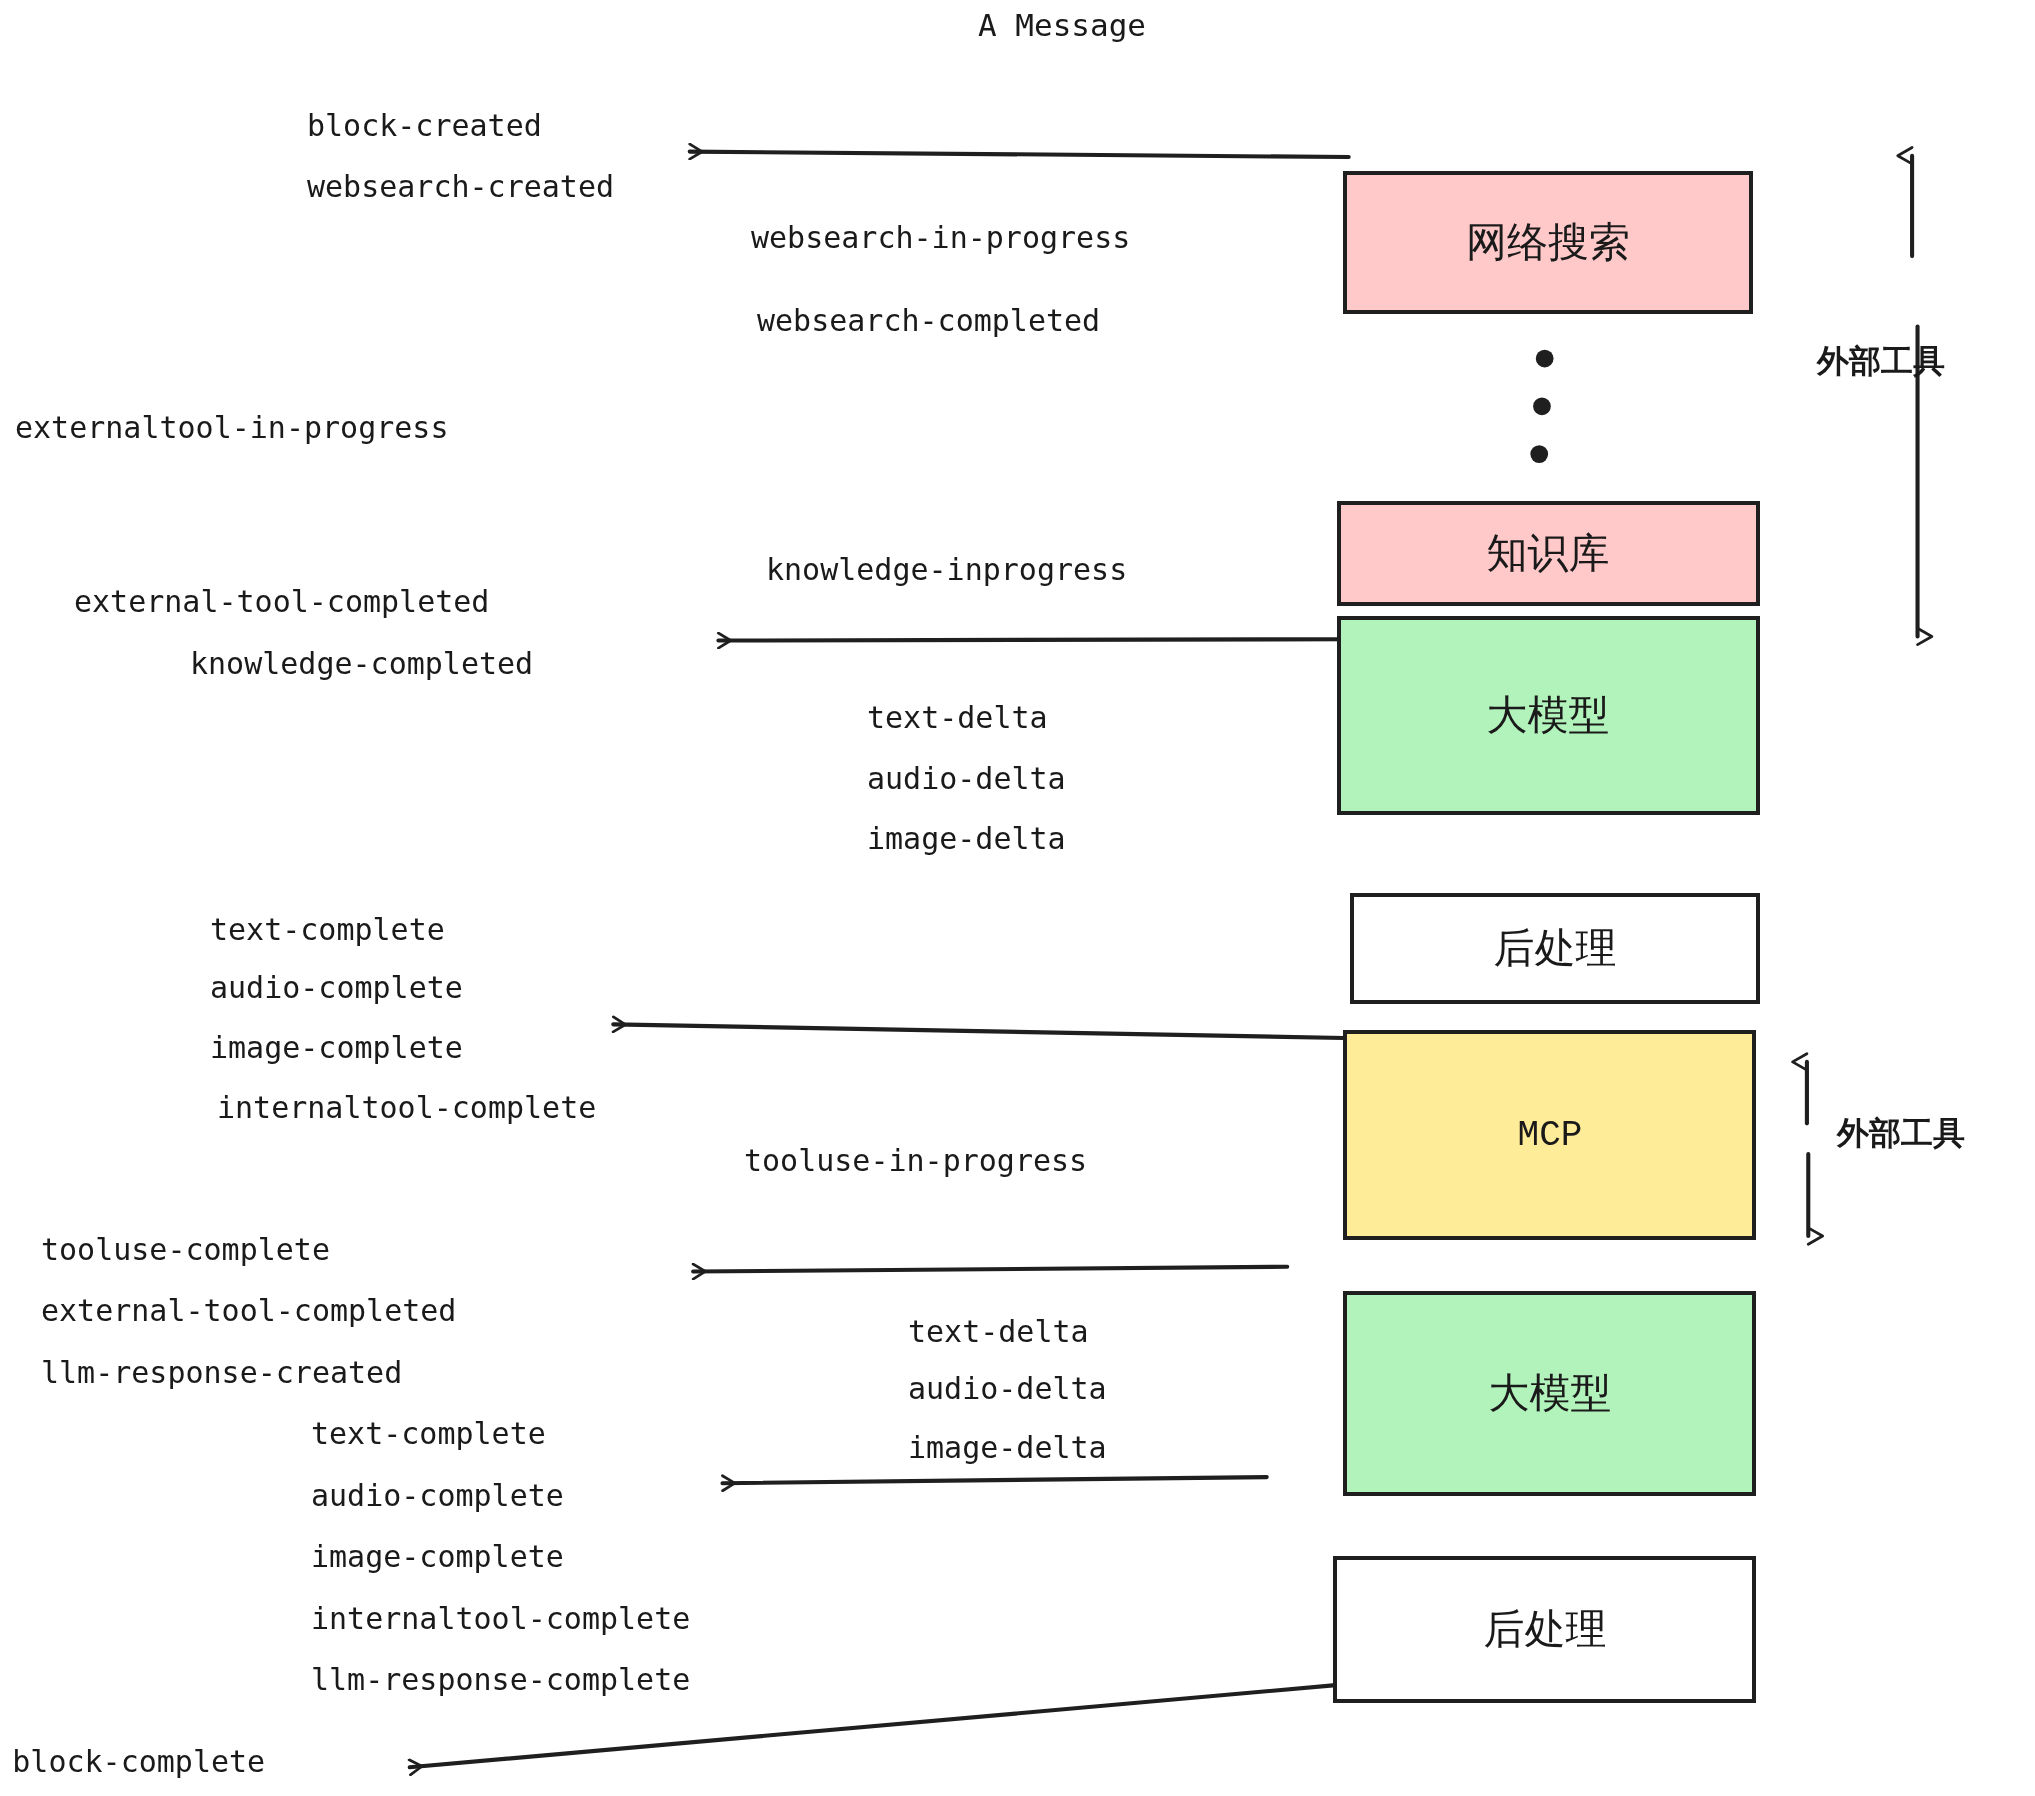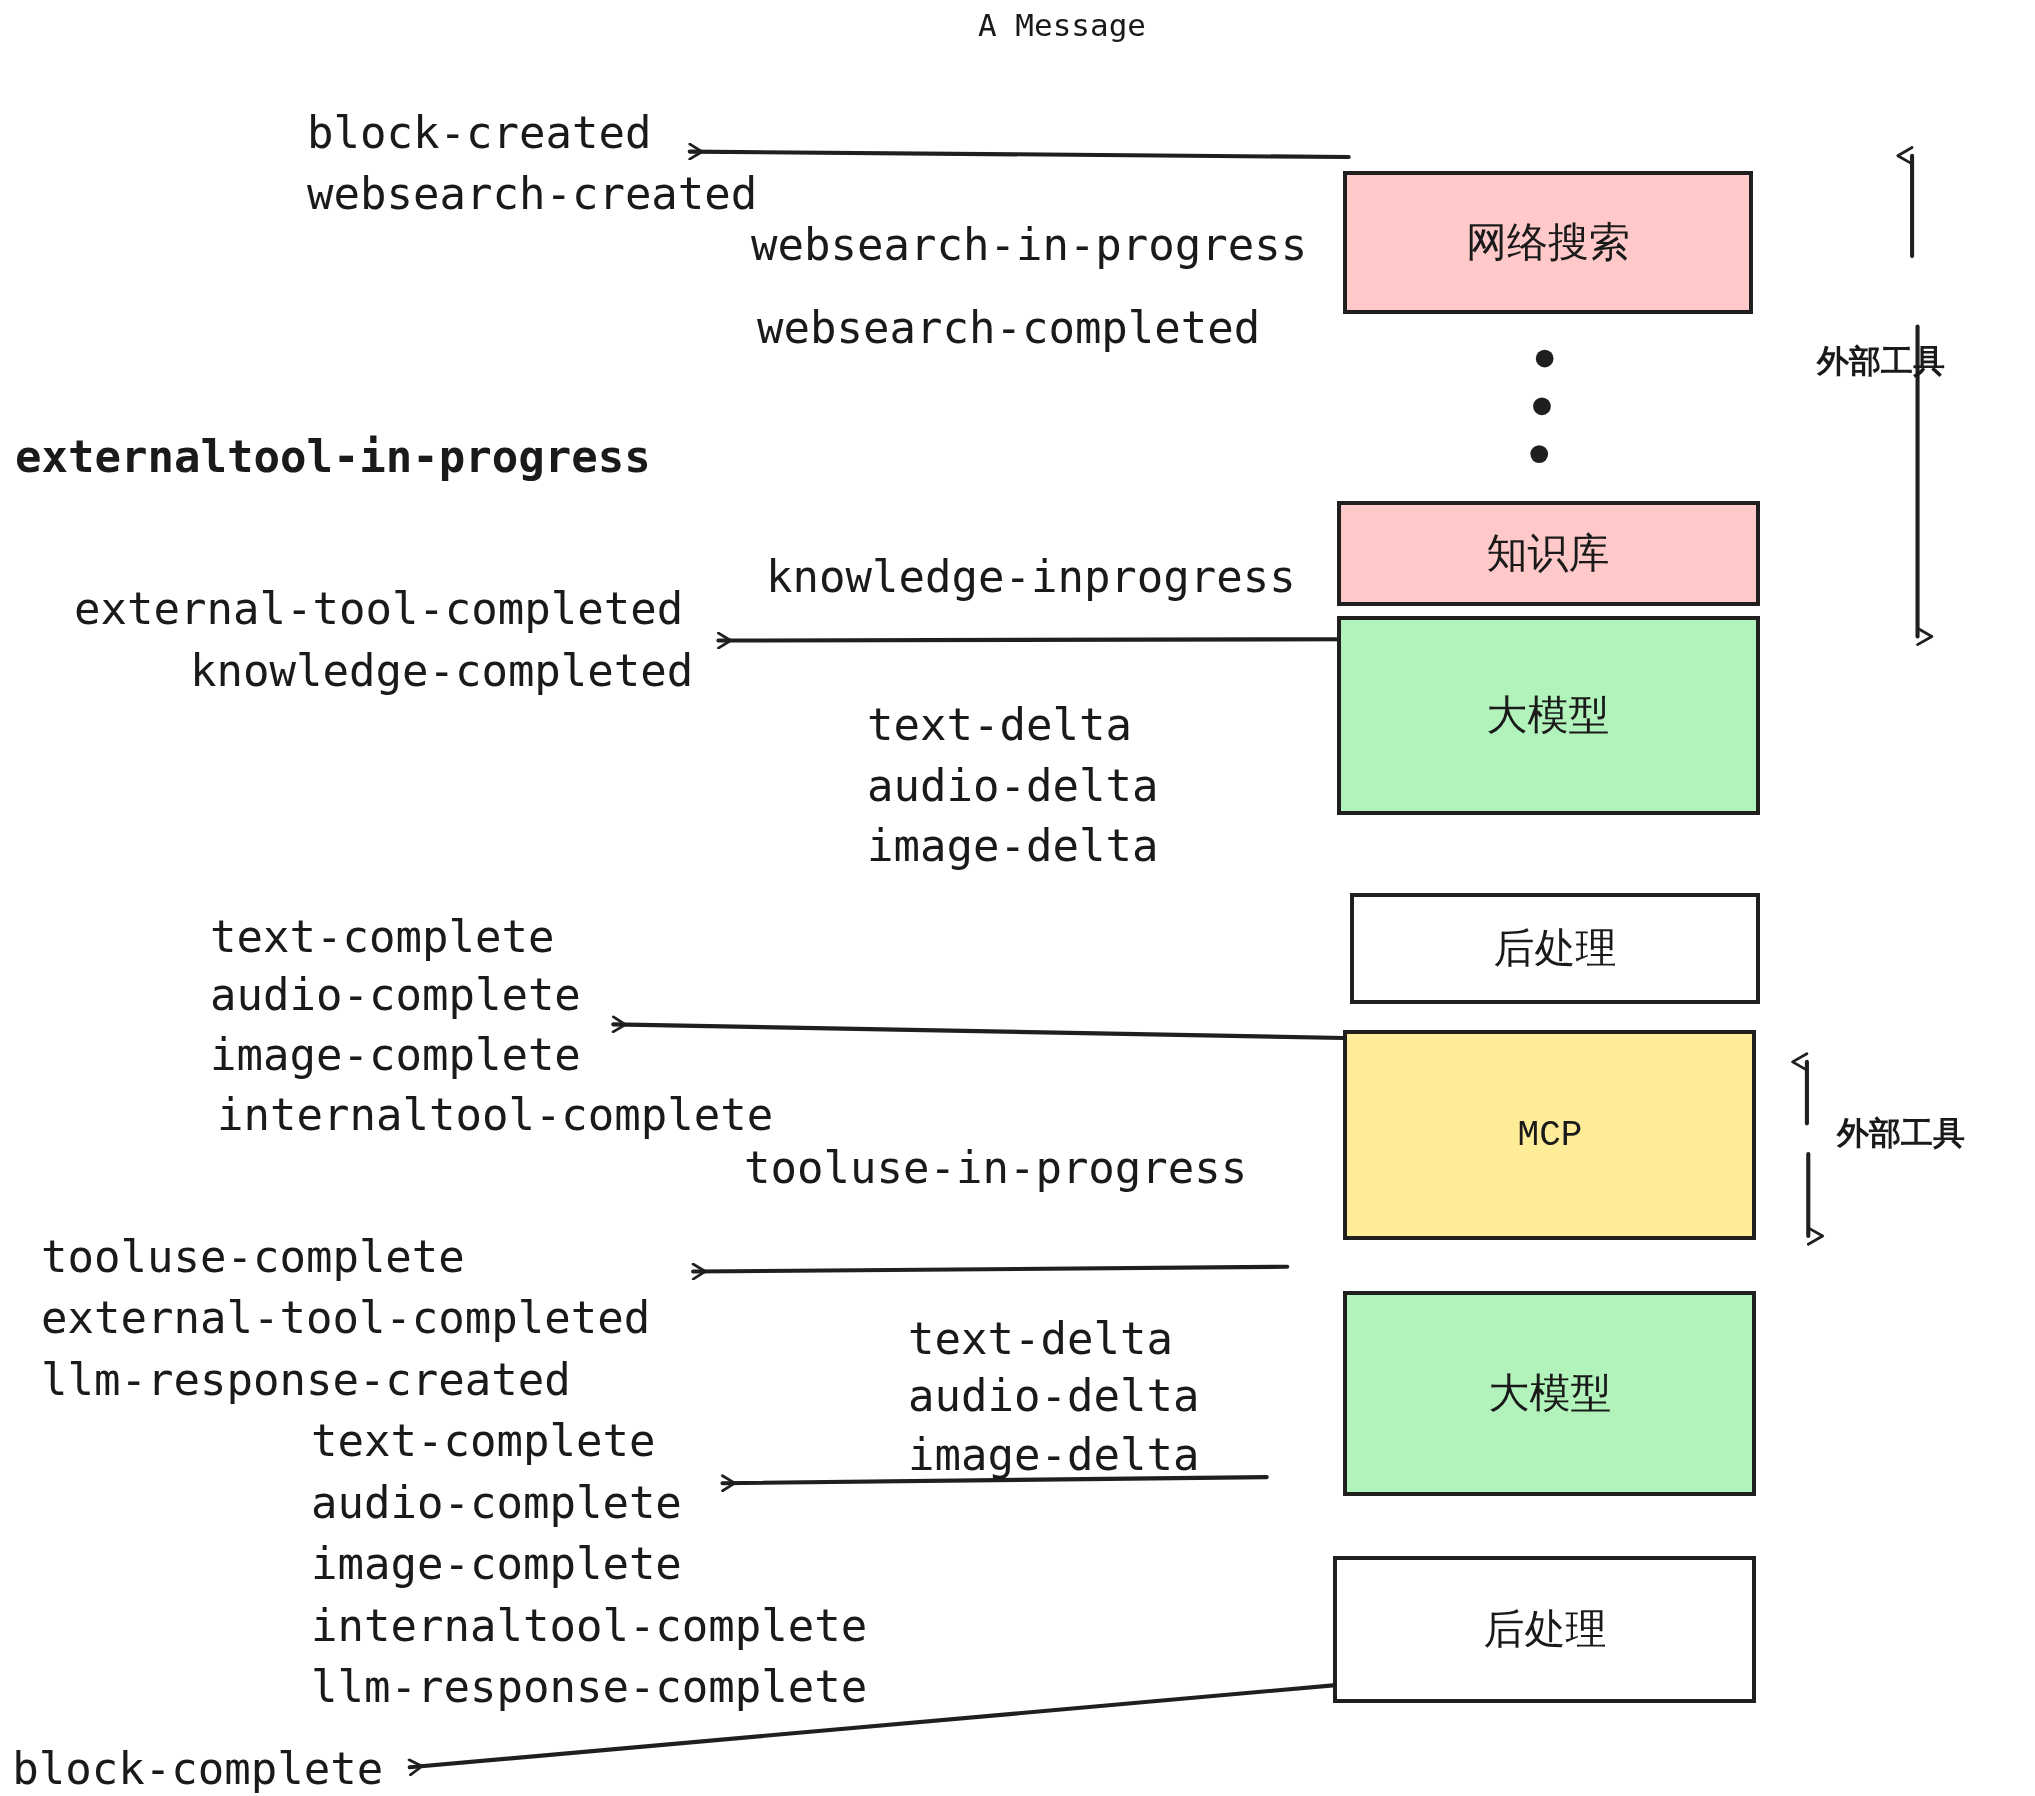--- a/index.html
+++ b/index.html
@@ -22,21 +22,21 @@
   }
   #diagram-svg {
     position: absolute;
     left: 0; top: 0;
     width: 2035px;
     height: 1796px;
   }
   .evt {
     position: absolute;
     font-family: "DejaVu Sans Mono", monospace;
-    font-size: 44px;
+    font-size: 30px;
     color: #1a1a1a;
     white-space: nowrap;
     letter-spacing: 0px;
     line-height: 1;
   }
   .title {
     position: absolute;
     font-family: "DejaVu Sans Mono", monospace;
     font-size: 31px;
     color: #1a1a1a;
@@ -123,21 +123,21 @@
       <div class="node-box" style="left: 1343px; top: 1291px; width: 413px; height: 205px; background: rgb(178, 242, 187);"></div>
       <div class="boxlabel" style="left: 1550px; top: 1393px;">大模型</div>
       <div class="node-box" style="left: 1333px; top: 1556px; width: 423px; height: 147px; background: rgb(255, 255, 255);"></div>
       <div class="boxlabel" style="left: 1545px; top: 1629px;">后处理</div>
     </div>
   <div id="events-holder">
       <div class="evt" style="left: 307px; top: 111px;">block-created</div>
       <div class="evt" style="left: 307px; top: 172px;">websearch-created</div>
       <div class="evt" style="left: 751px; top: 223px;">websearch-in-progress</div>
       <div class="evt" style="left: 757px; top: 306px;">websearch-completed</div>
-      <div class="evt" style="left: 15px; top: 435px; font-weight: bold;">externaltool-in-progress</div>
+      <div class="evt" style="left: 15px; top: 413px;">externaltool-in-progress</div>
       <div class="evt" style="left: 766px; top: 555px; text-align: center;">knowledge-inprogress</div>
       <div class="evt" style="left: 74px; top: 587px;">external-tool-completed</div>
       <div class="evt" style="left: 190px; top: 649px;">knowledge-completed</div>
       <div class="evt" style="left: 867px; top: 703px;">text-delta</div>
       <div class="evt" style="left: 867px; top: 764px;">audio-delta</div>
       <div class="evt" style="left: 867px; top: 824px;">image-delta</div>
       <div class="evt" style="left: 210px; top: 915px;">text-complete</div>
       <div class="evt" style="left: 210px; top: 973px;">audio-complete</div>
       <div class="evt" style="left: 210px; top: 1033px;">image-complete</div>
       <div class="evt" style="left: 217px; top: 1093px;">internaltool-complete</div>

